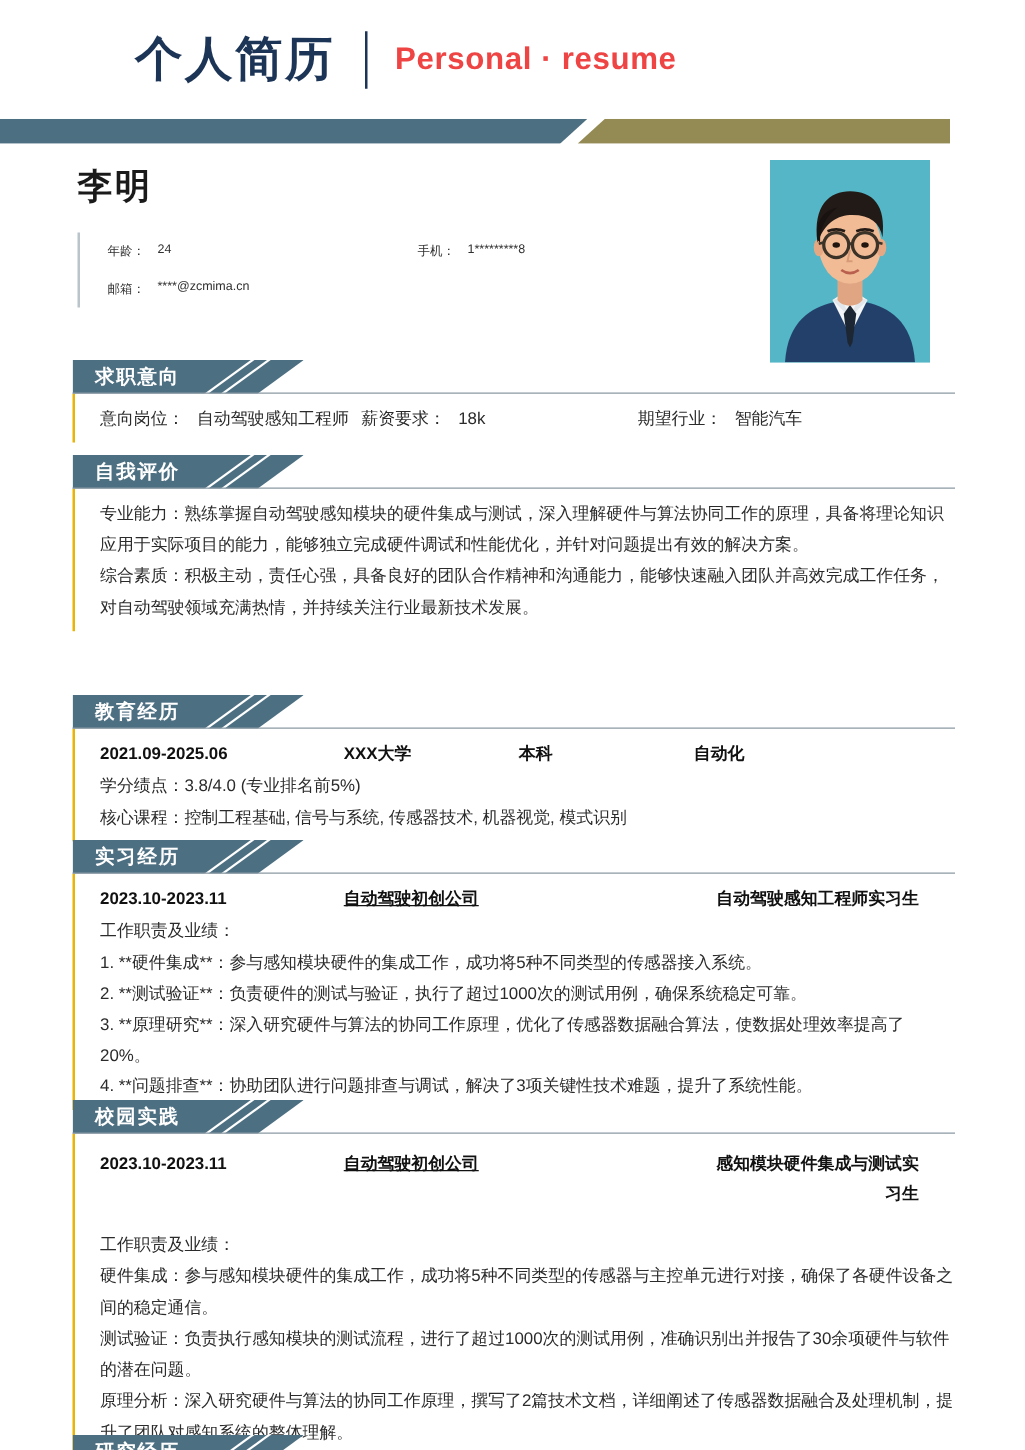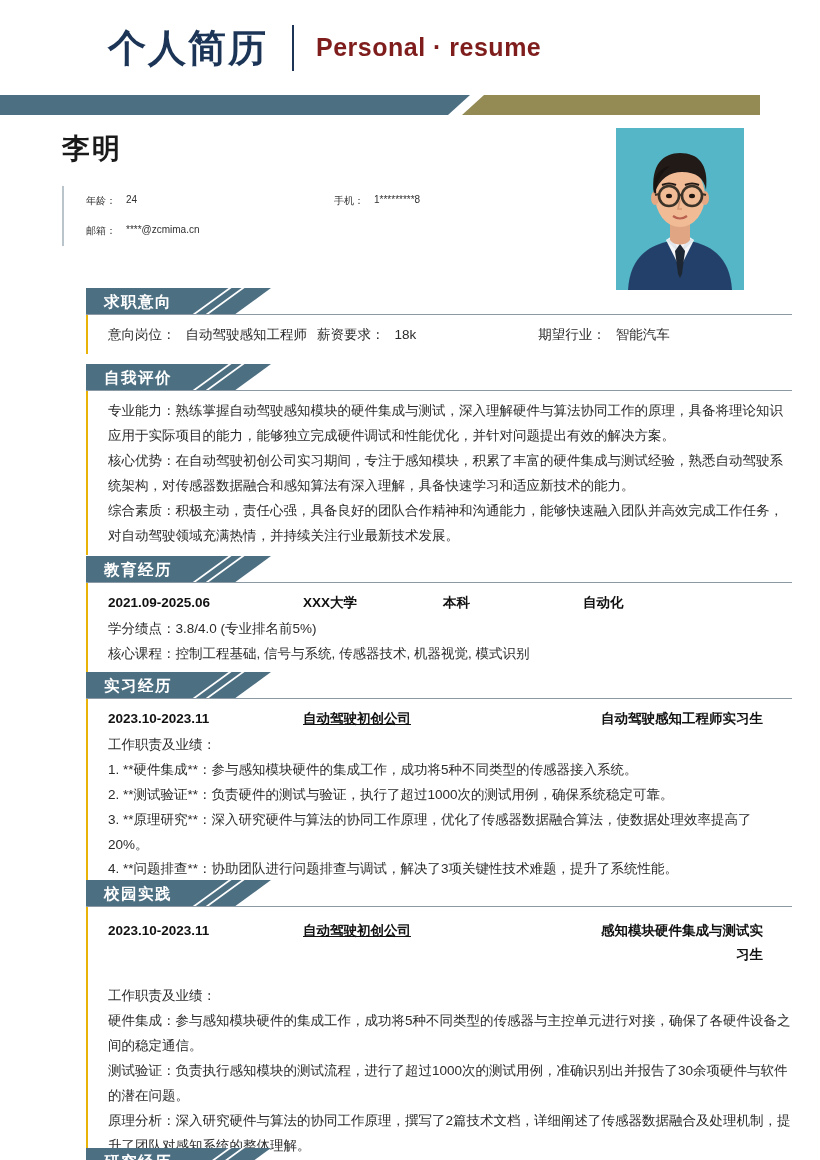--- a/index.html
+++ b/index.html
@@ -36,21 +36,21 @@
   }
   .title-divider {
     width: 2px;
     height: 46px;
     background: #1c3557;
     margin: 0 22px 0 24px;
   }
   .title-en {
     font-size: 25px;
     font-weight: bold;
-    color: #7f1d1d;
+    color: #ef4444;
     letter-spacing: 0.5px;
   }
 
   
   .banner {
     position: absolute;
     left: 0; top: 95px;
     width: 820px; height: 20px;
   }
   .banner-teal {
@@ -104,21 +104,20 @@
     width: 128px; height: 162px;
     background: #54b6c6;
     overflow: hidden;
   }
 
   
   .section {
     position: absolute;
     left: 58px;
     width: 706px;
-    margin-left: 28px;
   }
   .sec-head {
     position: relative;
     height: 27px;
     width: 706px;
   }
   .sec-head-bg {
     position: absolute;
     left: 0; top: 0;
     width: 185px; height: 27px;
@@ -286,21 +285,20 @@
   <div class="section" style="top:364px;">
     <div class="sec-head">
       <div class="sec-head-bg"></div>
       <div class="sec-head-stripe s1"></div>
       <div class="sec-head-stripe s2"></div>
       <div class="sec-head-title">自我评价</div>
       <div class="sec-rule"></div>
     </div>
     <div class="sec-body">
       <div class="body-para">专业能力：熟练掌握自动驾驶感知模块的硬件集成与测试，深入理解硬件与算法协同工作的原理，具备将理论知识应用于实际项目的能力，能够独立完成硬件调试和性能优化，并针对问题提出有效的解决方案。</div>
-      <div class="body-para">核心优势：在自动驾驶初创公司实习期间，专注于感知模块，积累了丰富的硬件集成与测试经验，熟悉自动驾驶系统架构，对传感器数据融合和感知算法有深入理解，具备快速学习和适应新技术的能力。</div>
       <div class="body-para">综合素质：积极主动，责任心强，具备良好的团队合作精神和沟通能力，能够快速融入团队并高效完成工作任务，对自动驾驶领域充满热情，并持续关注行业最新技术发展。</div>
     </div>
   </div>
 
   <div class="section" style="top:556px;">
     <div class="sec-head">
       <div class="sec-head-bg"></div>
       <div class="sec-head-stripe s1"></div>
       <div class="sec-head-stripe s2"></div>
       <div class="sec-head-title">教育经历</div>

